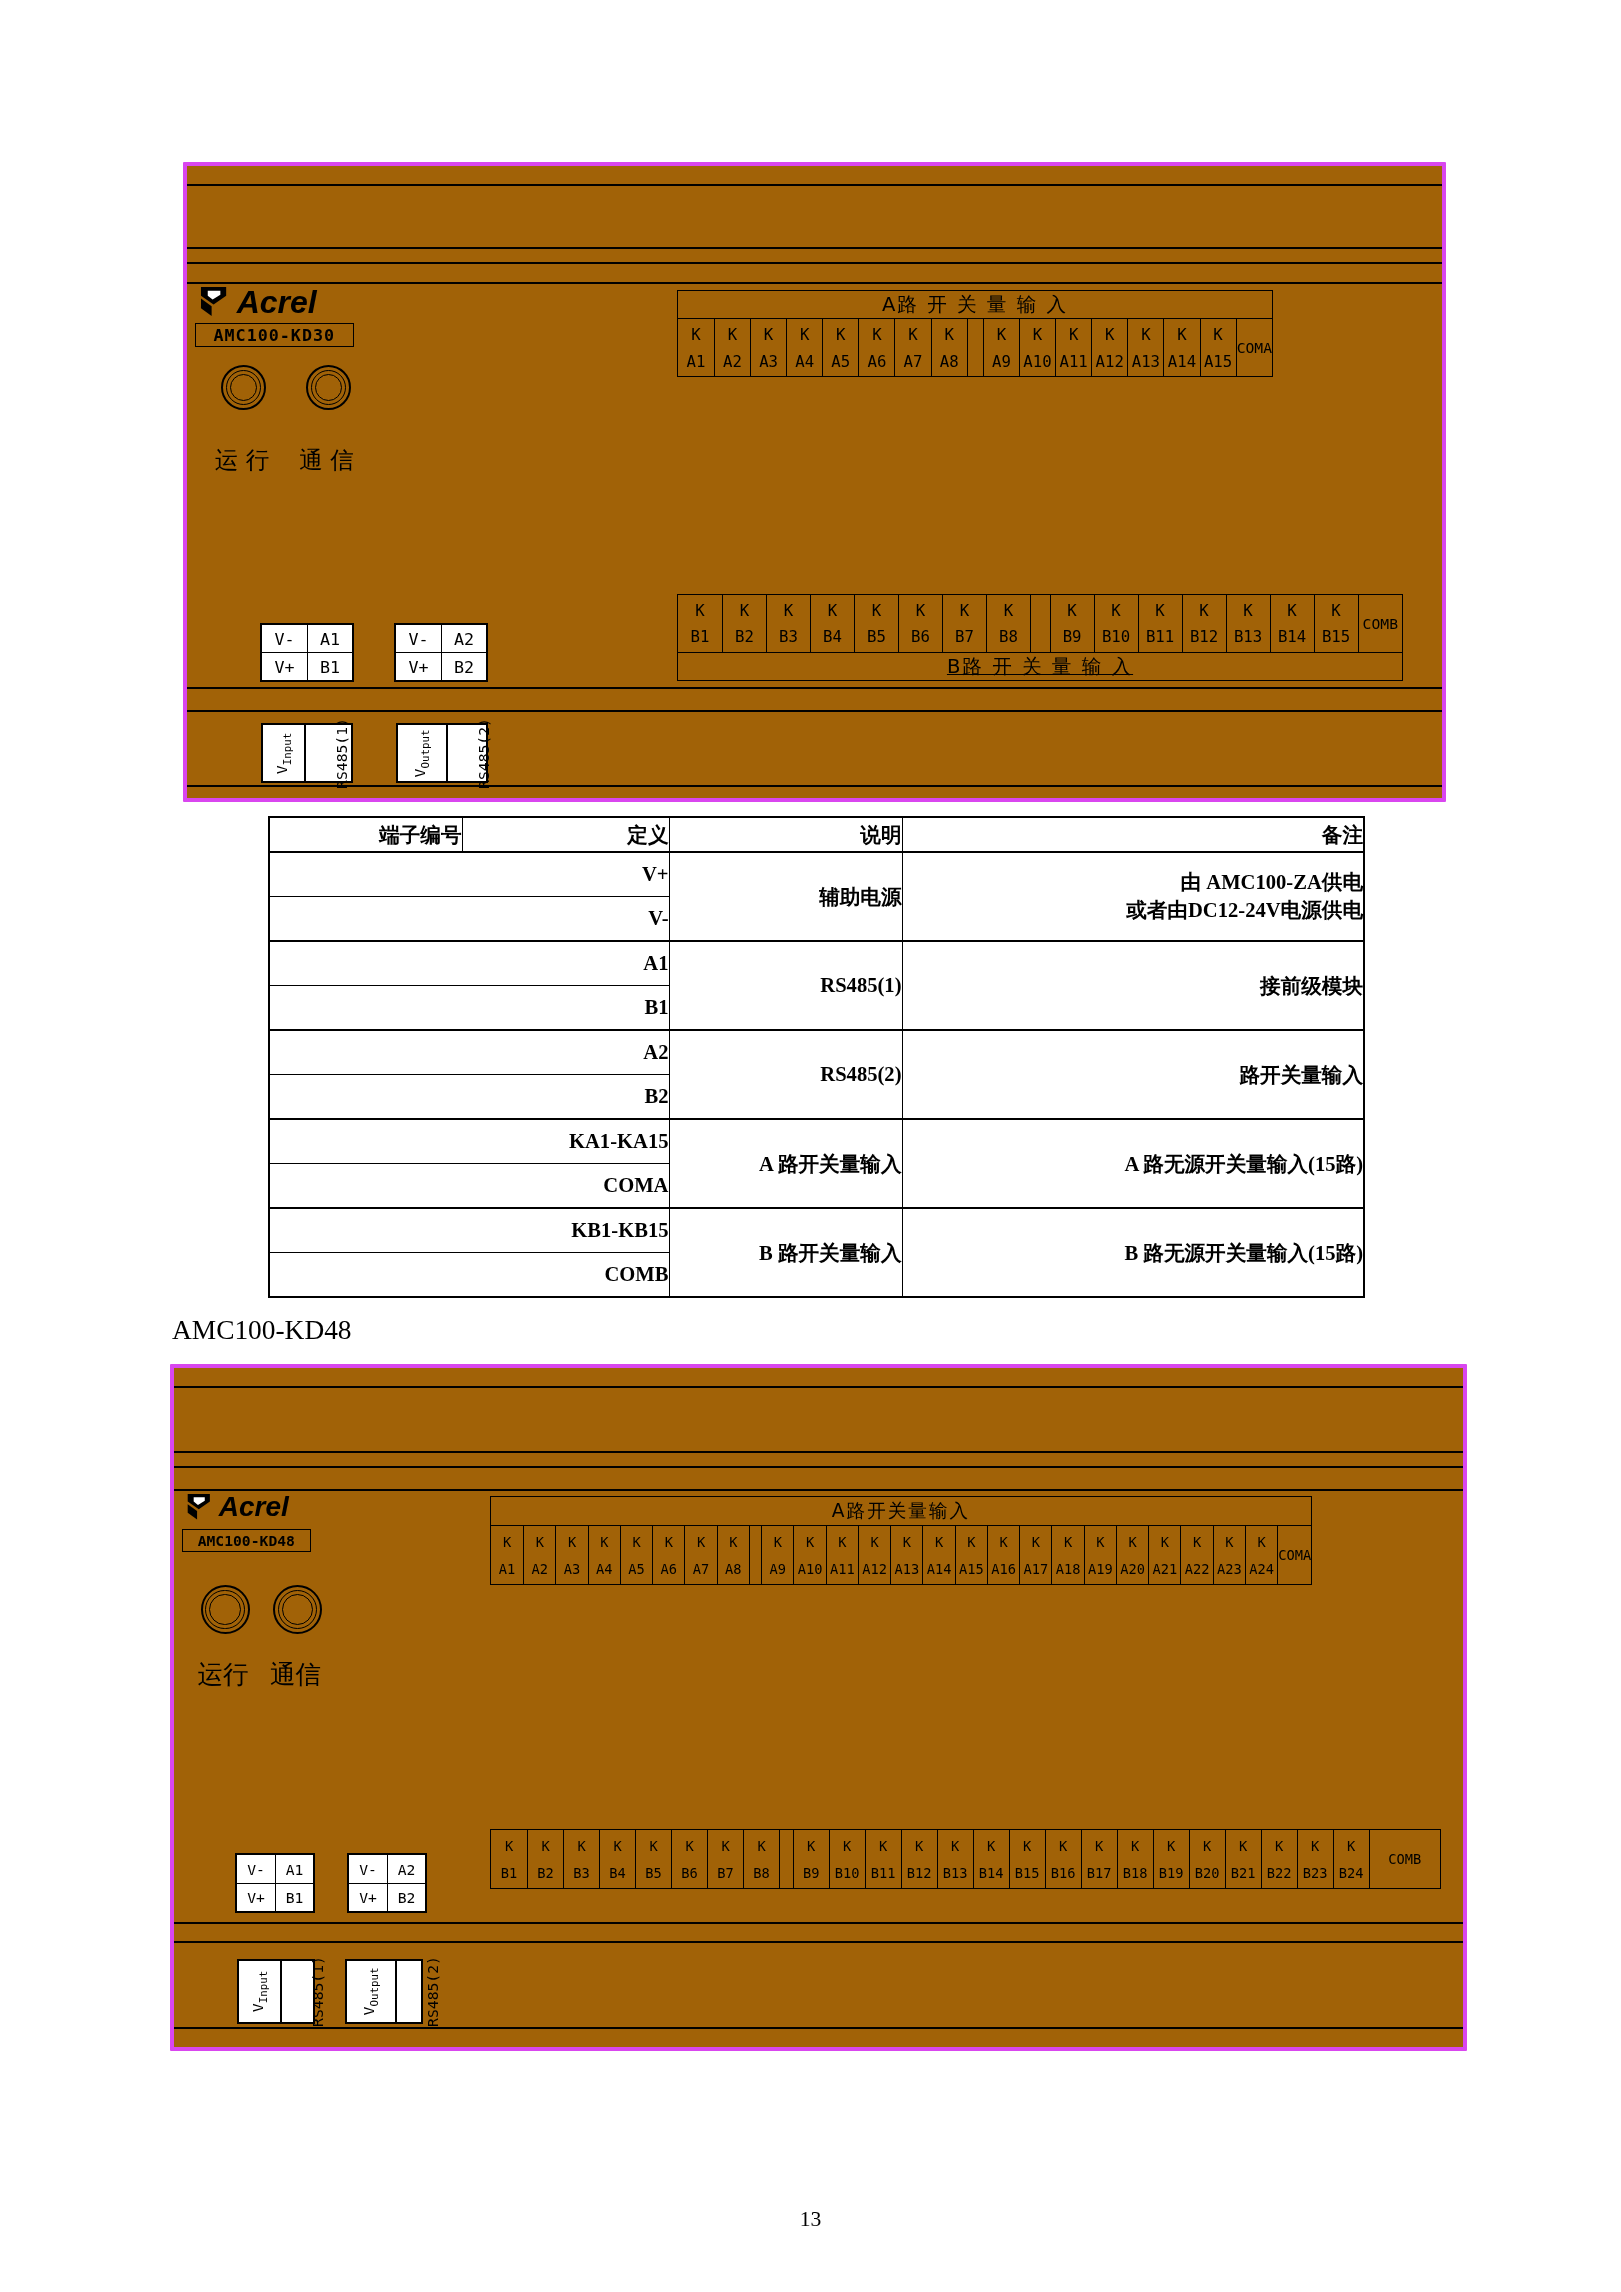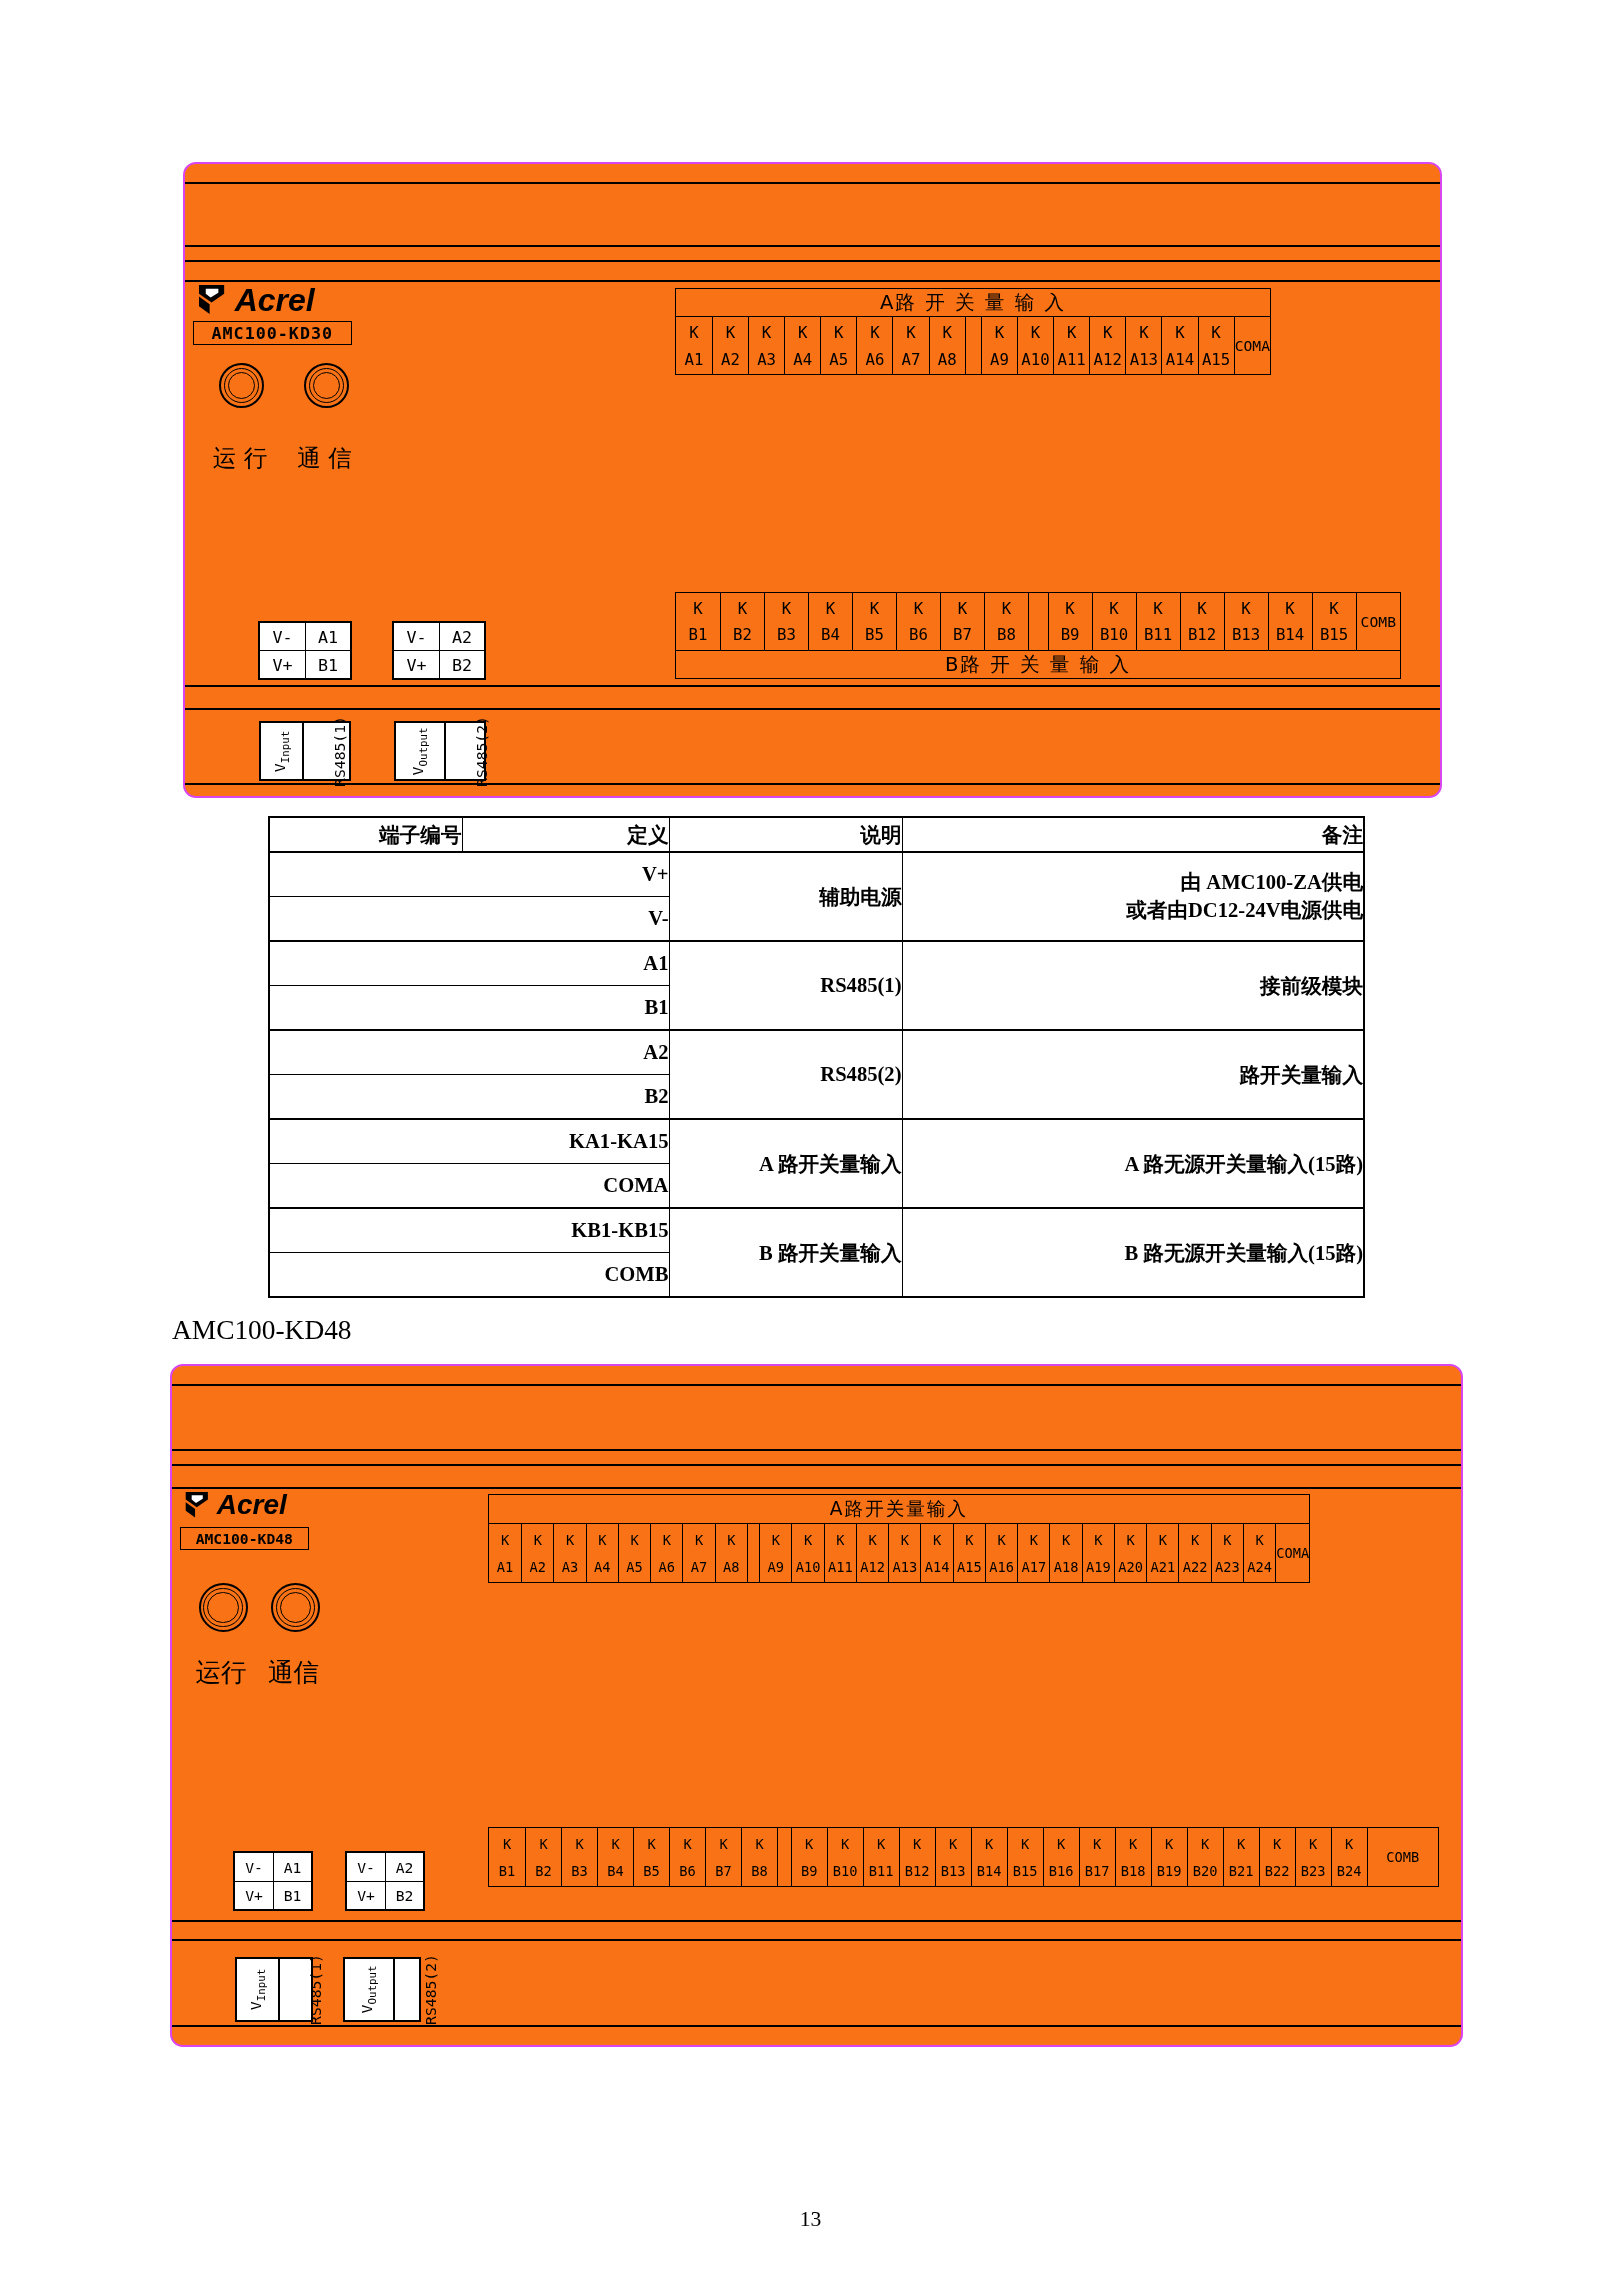--- a/index.html
+++ b/index.html
@@ -1,20 +1,20 @@
 <!DOCTYPE html>
 <html><head>
 <meta charset="utf-8">
 <style>
   html,body{margin:0;padding:0;background:#e8e8e8;}
   .page{position:relative;width:1621px;height:2293px;background:#ffffff;margin:0 auto;
         font-family:"DejaVu Sans",sans-serif;color:#000;overflow:hidden;}
 
   
-  .device{position:absolute;border:2px solid #d946ef;border-radius:13px;background:#f97316;}
+  .device{position:absolute;border:4px solid #d946ef;border-radius:1px;background:#a16207;}
   .hline{position:absolute;left:0;right:0;height:0;border-top:2px solid #000;}
 
   
   .brand-row{position:absolute;display:flex;align-items:flex-start;}
   .brand-text{font-family:"Liberation Sans",sans-serif;font-weight:bold;font-style:italic;line-height:1;}
   .model-box{position:absolute;border:1px solid #000;display:flex;align-items:center;justify-content:center;
              font-family:"DejaVu Sans Mono",monospace;font-weight:bold;}
 
   
   .led{position:absolute;border-radius:50%;border:2px solid #000;}
@@ -27,21 +27,21 @@
   .tblock-head{border:1px solid #000;display:flex;align-items:center;justify-content:center;letter-spacing:2px;}
   .tblock-cells{display:flex;border:1px solid #000;}
   .tblock-cells.under{border-top:none;}
   .tblock-cells > *{border-left:1px solid #000;}
   .tblock-cells > *:first-child{border-left:none;}
   .tcell{display:flex;flex-direction:column;align-items:center;justify-content:space-around;
          font-family:"DejaVu Sans Mono",monospace;box-sizing:border-box;padding:2px 0;}
   .tgap{box-sizing:border-box;}
   .tcom{flex:1;display:flex;align-items:center;justify-content:center;
         font-family:"DejaVu Sans Mono",monospace;}
-  .tblock-foot{border:1px solid #000;border-top:none;display:flex;align-items:center;justify-content:center;letter-spacing:2px;}
+  .tblock-foot{border:1px solid #000;border-top:none;display:flex;align-items:center;justify-content:center;letter-spacing:2px;text-decoration:underline;}
 
   #device1 .tblock-head,#device1 .tblock-foot{height:27.4px;font-size:19.6px;}
   #device1 .tblock-cells{height:57px;}
   #device1 .tcell{width:44px;font-size:15.7px;}
   #device1 .tgap{width:19.6px;}
   #device1 .tcom{font-size:14.7px;}
   #device2 .tblock-head,#device2 .tblock-foot{height:28px;font-size:18.6px;}
   #device2 .tblock-cells{height:58px;}
   #device2 .tcell{width:36px;font-size:13.7px;}
   #device2 .tgap{width:13.7px;}

